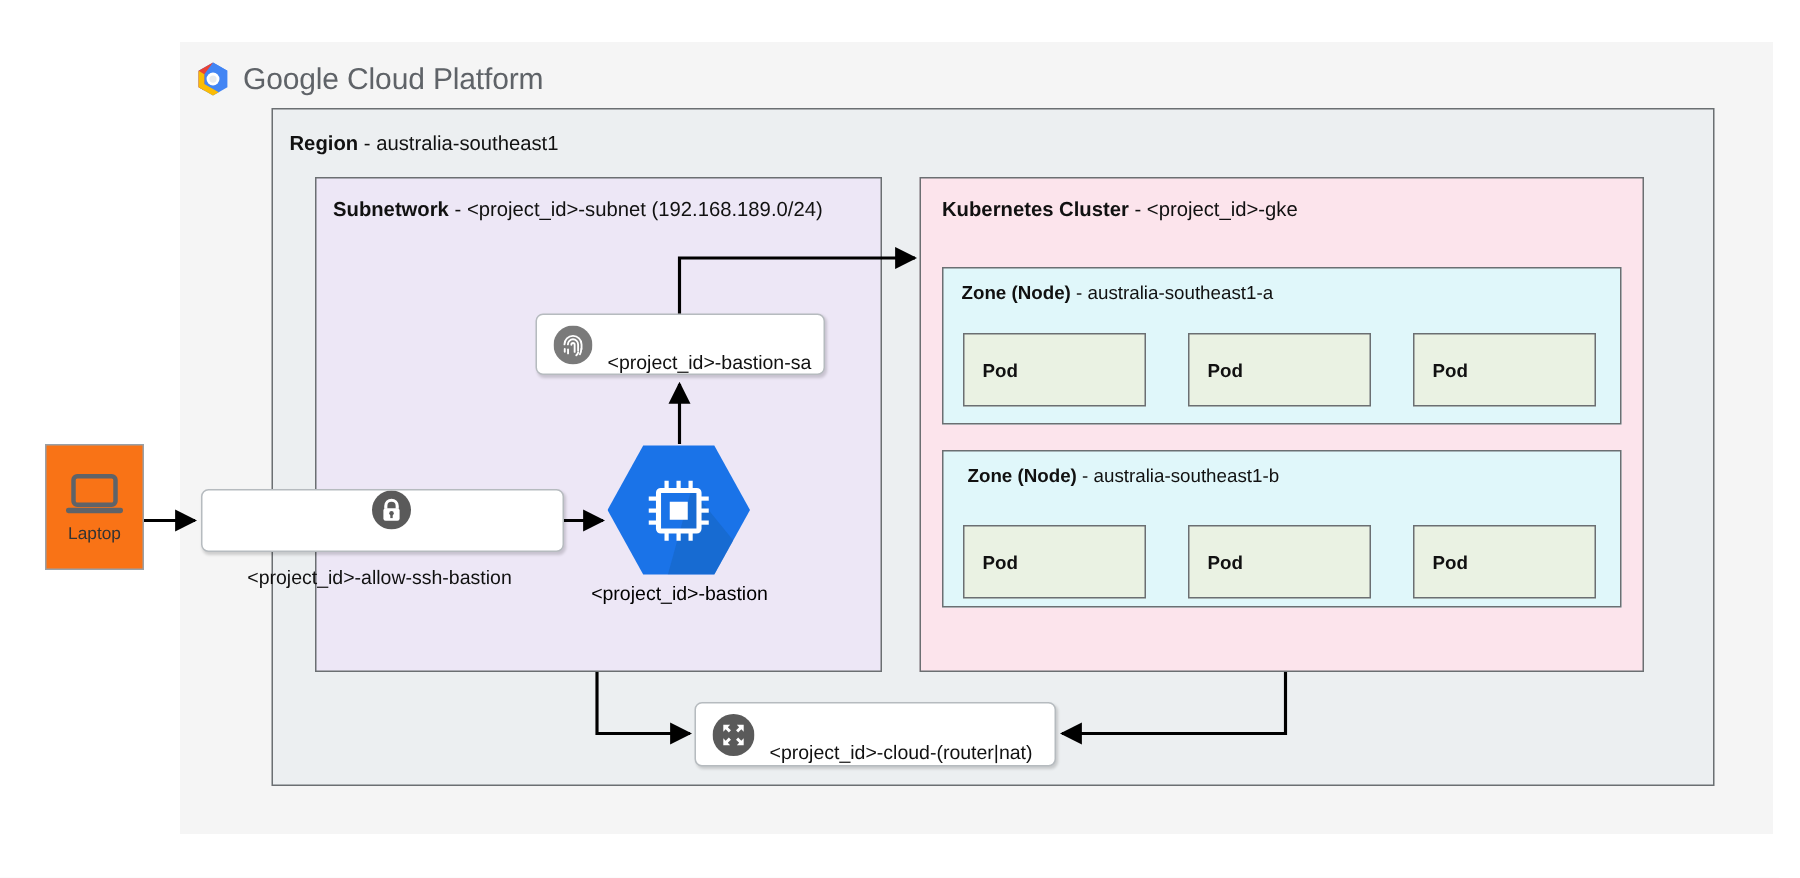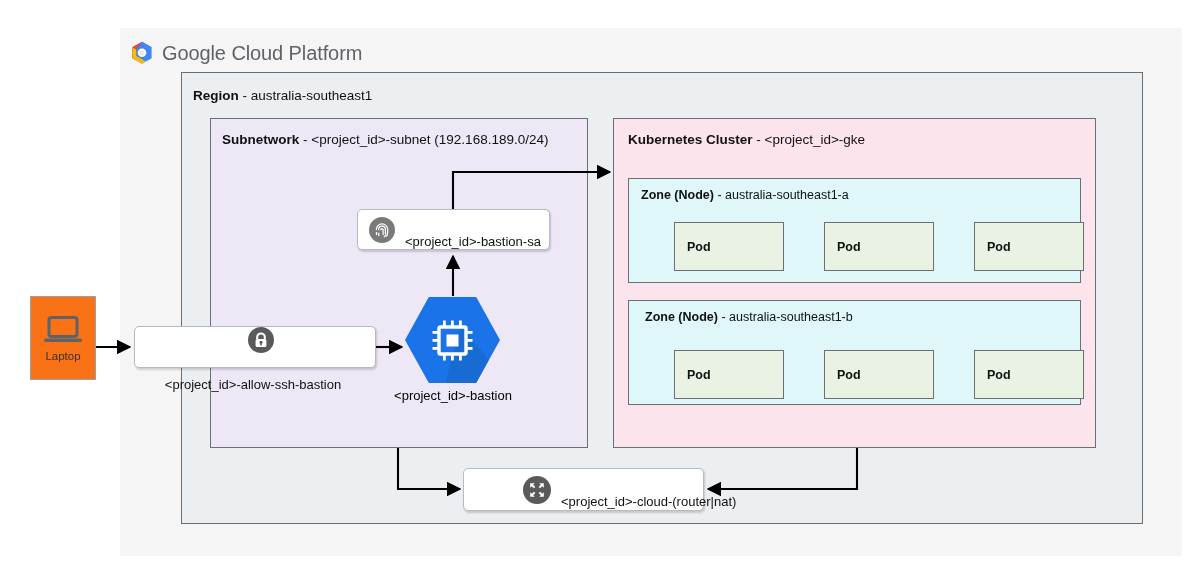--- a/index.html
+++ b/index.html
@@ -73,22 +73,22 @@
   #zone-a-box { top: 178px; }
   #zone-b-box { top: 300px; }
   .zone-title { font-size: 12.5px; }
   #zone-a-title { left: 641px; top: 188px; }
   #zone-b-title { left: 645px; top: 310px; }
 
   
   .pod-box {
     background: #eaf2e3;
     border: 1.3px solid #6b6f72;
-    width: 110px; height: 49px;
-    display: flex; align-items: center; margin-left: 32px;
+    width: 122px; height: 49px;
+    display: flex; align-items: center;
   }
   .pod-label {
     font-size: 12.5px; font-weight: bold; color: #111;
     padding-left: 12px;
   }
 
   
   #laptop-box {
     left: 30px; top: 296px; width: 66px; height: 84px;
     background: #f97316; border: 1.1px solid #9aa0a6;
@@ -105,21 +105,21 @@
     display: flex; align-items: center;
     box-shadow: 1px 1.5px 2px rgba(0,0,0,0.16);
   }
   .pill .pill-icon { margin-left: 11px; flex: 0 0 auto; display:flex; }
   .pill .pill-text {
     margin-left: 10px; margin-right: 14px;
     font-size: 13px; color: #111; white-space: nowrap; margin-top: 24px;
   }
   #firewall-pill { left: 134px; top: 326px; width: 242px; height: 42px; flex-direction: column; }
   #bastion-sa-pill { left: 357px; top: 209px; width: 193px; height: 41px; }
-  #cloud-nat-pill { left: 463px; top: 468px; width: 241px; height: 43px; padding-left: 48px; }
+  #cloud-nat-pill { left: 463px; top: 468px; width: 241px; height: 43px; }
 
   
   #bastion-hex { left: 405px; top: 296px; width: 95px; height: 88px; }
   #bastion-caption {
     left: 380px; top: 388px; width: 146px;
     text-align: center; font-size: 13px; color: #000000; white-space: nowrap;
   }
 
   
   #connectors {

